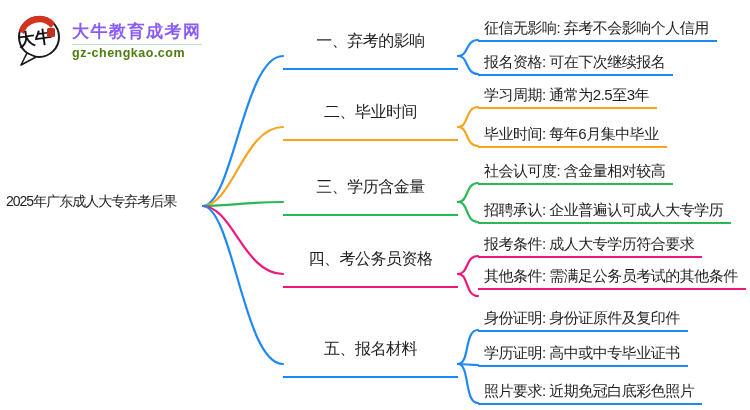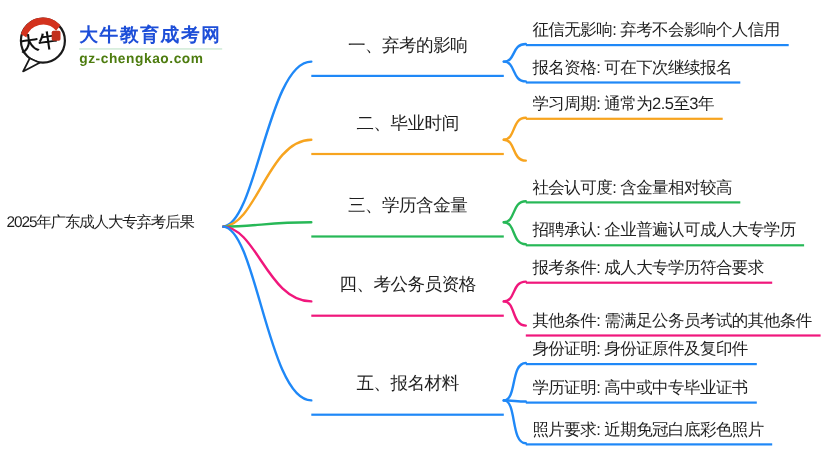--- a/index.html
+++ b/index.html
@@ -11,21 +11,21 @@
   }
   #stage{position:absolute;inset:0;width:750px;height:410px;}
   svg.connectors{position:absolute;left:0;top:0;pointer-events:none;}
   svg.connectors path{fill:none;stroke-width:2.2px;stroke-linecap:round;}
   .c1{stroke:#1f88f7;} .c2{stroke:#f7a41f;} .c3{stroke:#27b857;}
   .c4{stroke:#f0177c;} .c5{stroke:#1f88f7;}
 
   
   .logo{position:absolute;left:14px;top:12px;display:flex;align-items:center;gap:8px;cursor:pointer;}
   .logo-text .site-name{
-    color:#1d4ed8;font-weight:bold;font-size:17px;letter-spacing:1.5px;line-height:20px;text-align:right;
+    color:#8b5cf6;font-weight:bold;font-size:17px;letter-spacing:1.5px;line-height:20px;text-align:right;
   }
   .logo-text .site-domain{
     color:#4d7c0f;font-weight:bold;font-size:12.5px;letter-spacing:.5px;line-height:15px;
     border-top:1px solid #bfe3c8;margin-top:2px;padding-top:1px;
   }
 
   
   .root-label{
     position:absolute;left:6px;top:193px;width:196px;
     font-size:14px;font-weight:500;white-space:nowrap;letter-spacing:-1px;
@@ -48,21 +48,21 @@
     font-size:15px;line-height:18px;padding:2px 8px 3px 6px;letter-spacing:-.5px;
   }
   .leaf.u1{border-bottom:2px solid #1f88f7;}
   .leaf.u2{border-bottom:2px solid #f7a41f;}
   .leaf.u3{border-bottom:2px solid #27b857;}
   .leaf.u4{border-bottom:2px solid #f0177c;}
   .leaf.u5{border-bottom:2px solid #1f88f7;}
   .l1a{top:17px;} .l1b{top:51px;}
   .l2a{top:84px;} .l2b{top:123px;}
   .l3a{top:160px;} .l3b{top:199px;}
-  .l4a{top:233px;} .l4b{top:281px;}
+  .l4a{top:233px;} .l4b{top:265px;}
   .l5a{top:307px;} .l5b{top:342px;} .l5c{top:380px;}
 </style>
 </head>
 <body>
 
 <div id="stage">
 
   <svg class="connectors" width="750" height="410" viewBox="0 0 750 410" aria-hidden="true">
 
     <path class="c1" d="M203 206 C 233 204 244 56 283 56"></path>
@@ -109,20 +109,21 @@
   <div class="branch b1">一、弃考的影响</div>
   <div class="branch b2">二、毕业时间</div>
   <div class="branch b3">三、学历含金量</div>
   <div class="branch b5">五、报名材料</div>
   <div class="branch b4">四、考公务员资格</div>
 
   <div class="leaf u1 l1a">征信无影响: 弃考不会影响个人信用</div>
   <div class="leaf u1 l1b">报名资格: 可在下次继续报名</div>
 
   <div class="leaf u2 l2a">学习周期: 通常为2.5至3年</div>
+  <div class="leaf u2 l2b">毕业时间: 每年6月集中毕业</div>
 
   <div class="leaf u3 l3a">社会认可度: 含金量相对较高</div>
   <div class="leaf u3 l3b">招聘承认: 企业普遍认可成人大专学历</div>
 
   <div class="leaf u4 l4a">报考条件: 成人大专学历符合要求</div>
   <div class="leaf u4 l4b">其他条件: 需满足公务员考试的其他条件</div>
 
   <div class="leaf u5 l5a">身份证明: 身份证原件及复印件</div>
   <div class="leaf u5 l5b">学历证明: 高中或中专毕业证书</div>
   <div class="leaf u5 l5c">照片要求: 近期免冠白底彩色照片</div>

